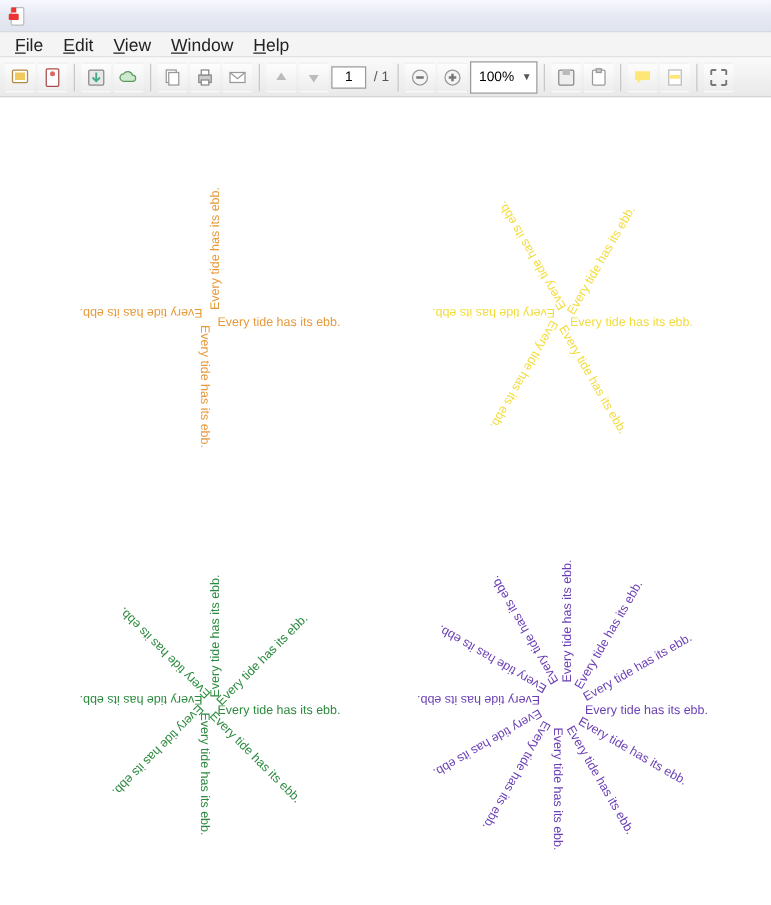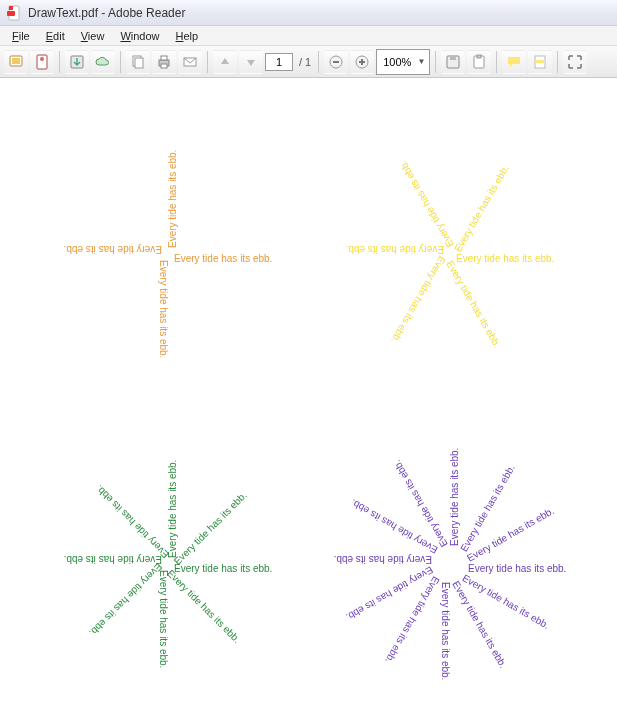--- a/index.html
+++ b/index.html
@@ -31,21 +31,21 @@
 .titlebar .title-text { flex: 1; }
 
 
 .menubar {
   height: 20px;
   background: #f4f4f4;
   border-bottom: 1px solid #dcdcdc;
   display: flex;
   align-items: center;
   padding: 0 4px;
-  font-size: 11px;
+  font-size: 14px;
   color: #222;
 }
 .menubar .menu-item {
   padding: 2px 8px;
   cursor: default;
 }
 .menubar .menu-item .ul { text-decoration: underline; }
 
 
 .toolbar {
@@ -153,21 +153,20 @@
 <body>
 
 <div class="titlebar">
   <span class="app-icon">
     <svg viewBox="0 0 16 16">
       <rect x="3" y="1" width="10" height="14" rx="1" fill="#fff" stroke="#bcbcbc"></rect>
       <path d="M3 1 L7 1 L7 5 L3 5 Z" fill="#e33"></path>
       <rect x="1" y="6" width="8" height="5" rx="1" fill="#e33"></rect>
     </svg>
   </span>
-  <span class="title-text">DrawText.pdf - Adobe Reader</span>
 </div>
 
 <div class="menubar">
   <div class="menu-item"><span class="ul">F</span><span>ile</span></div>
   <div class="menu-item"><span class="ul">E</span><span>dit</span></div>
   <div class="menu-item"><span class="ul">V</span><span>iew</span></div>
   <div class="menu-item"><span class="ul">W</span><span>indow</span></div>
   <div class="menu-item"><span class="ul">H</span><span>elp</span></div>
 </div>
 

